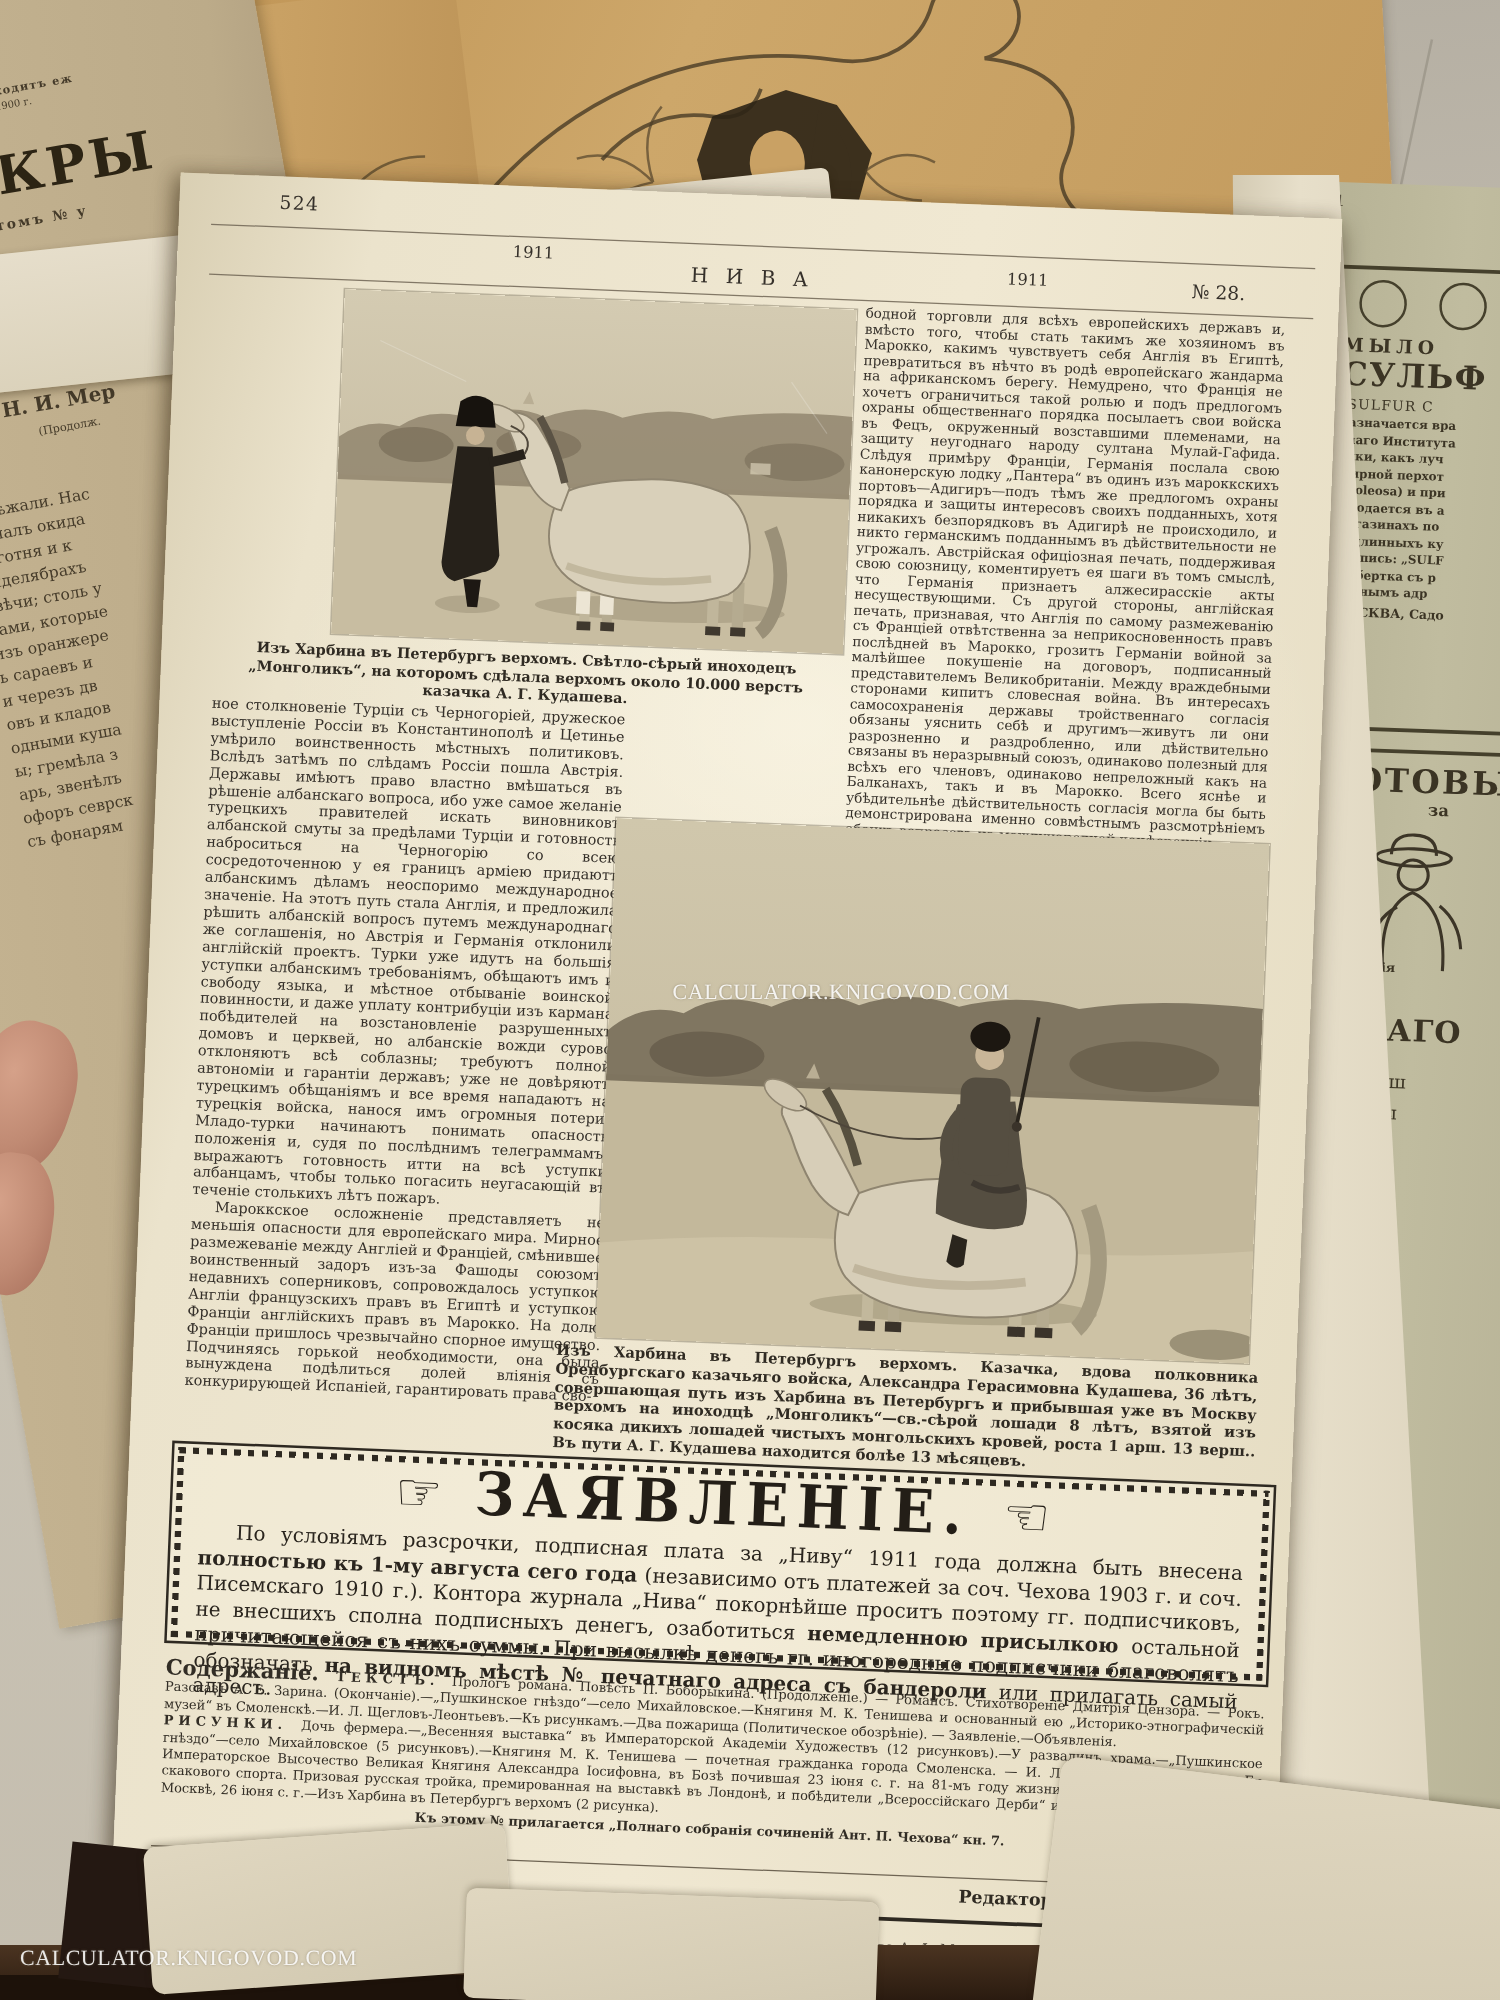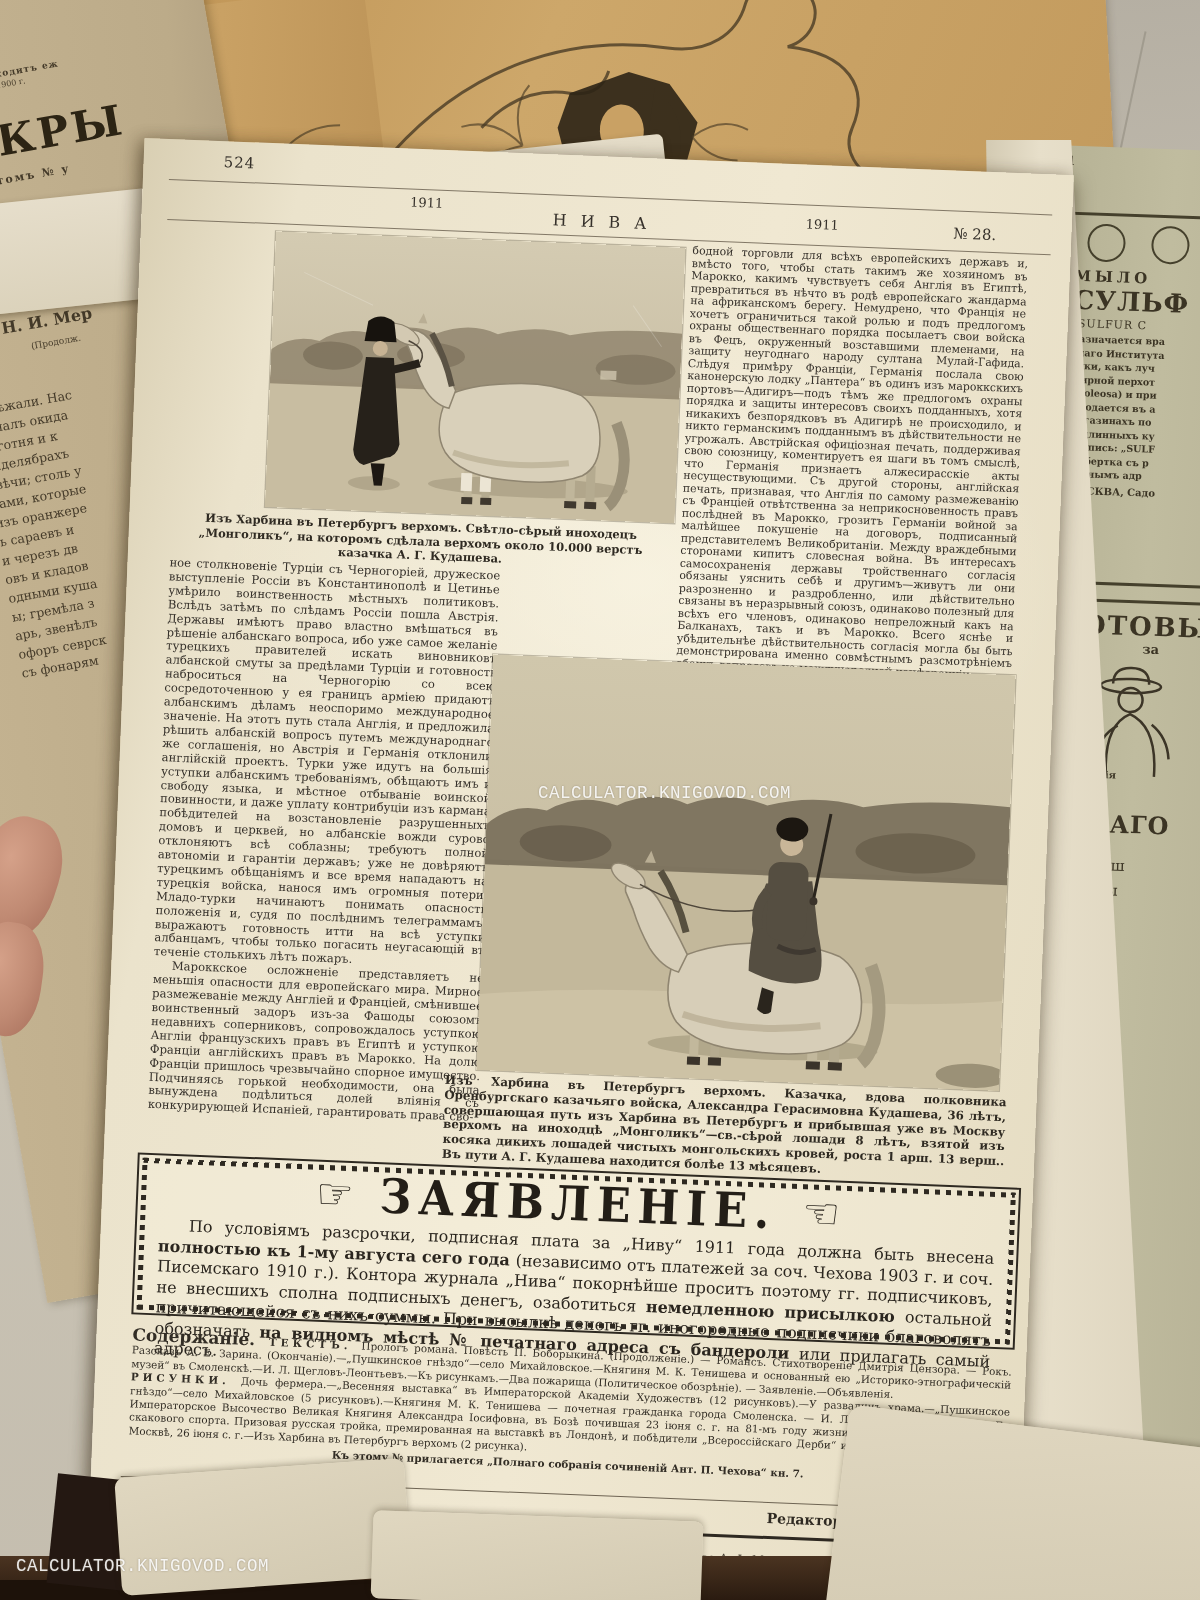--- a/index.html
+++ b/index.html
@@ -109,21 +109,21 @@
     display:flex;justify-content:space-between;color:#2f2a22;}
   .thick-rule{position:absolute;left:26px;right:24px;top:1372px;height:3px;background:#2e2921;}
   .imprint{position:absolute;left:0;right:0;top:1384px;text-align:center;font-size:11.5px;
     color:#4b4336;display:flex;align-items:center;justify-content:center;gap:10px;}
   
   .torn{position:absolute;background:linear-gradient(170deg,#e0d7c0 0%,#d2c9b1 100%);
     box-shadow:0 -2px 6px rgba(40,30,10,.3);}
   .wood{position:absolute;background:linear-gradient(180deg,#4b3421 0%,#2a1b10 100%);}
   .hand-finger{position:absolute;background:radial-gradient(ellipse at 35% 35%,#d5a189 0%,#c08a73 55%,#a8705c 100%);
     border-radius:44%;}
-  .watermark{position:absolute;font-family:Liberation Mono, monospace;font-size:17.5px;
+  .watermark{position:absolute;font-family:Liberation Serif, serif;font-size:17.5px;
     color:rgba(255,255,255,.88);letter-spacing:.5px;text-shadow:0 0 2px rgba(120,110,90,.6);
     white-space:nowrap;}
 </style>
 </head>
 <body>
 
 <div class="scene">
 
   <div class="crack" style="left:300px;top:-10px;width:2px;height:90px;transform:rotate(25deg);"></div>
   <div class="crack" style="left:345px;top:60px;width:2px;height:110px;transform:rotate(-18deg);"></div>

